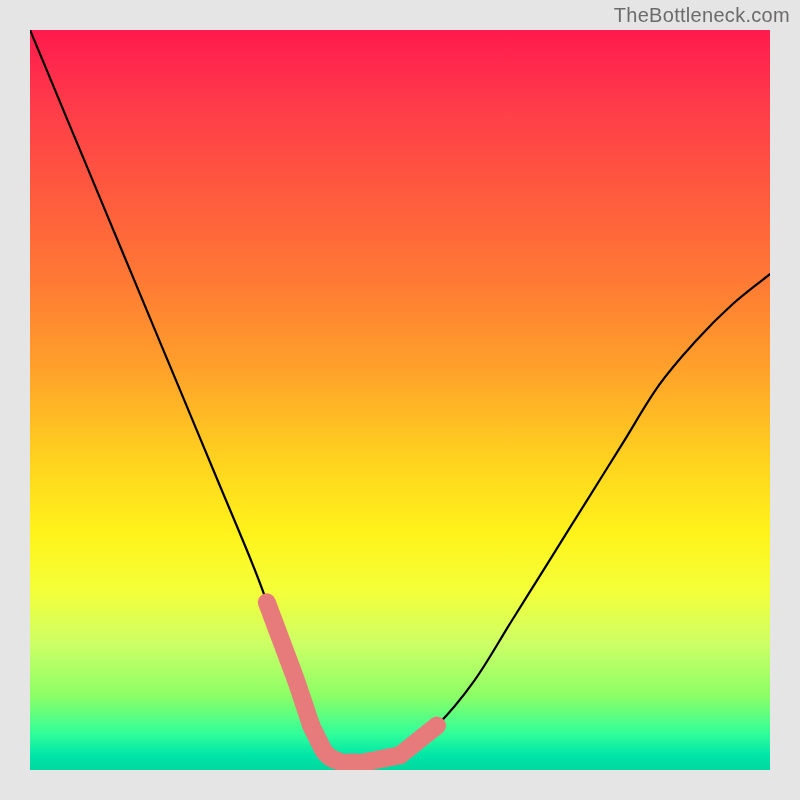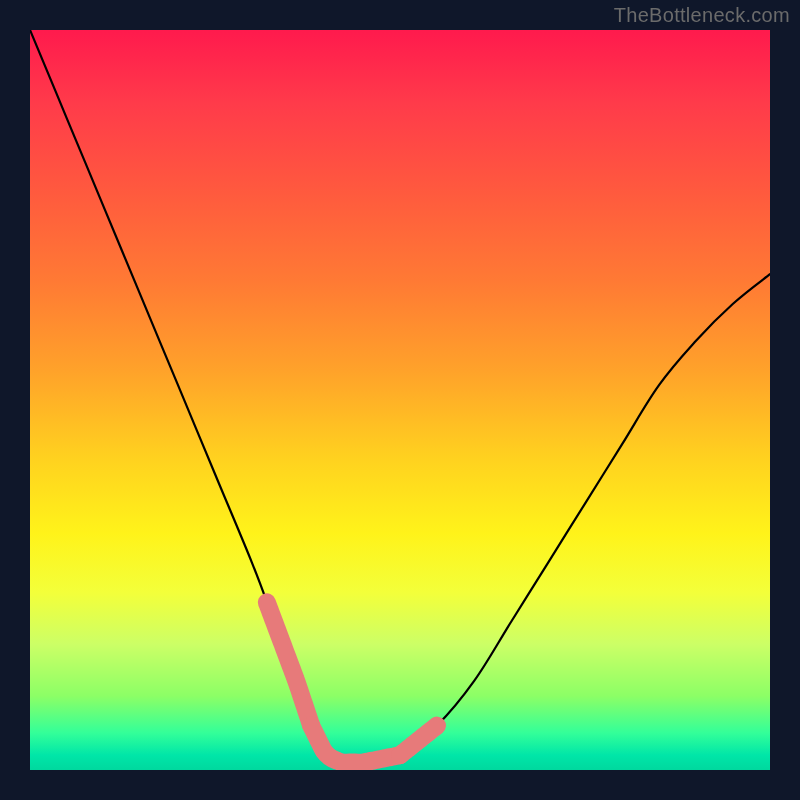--- a/index.html
+++ b/index.html
@@ -7,21 +7,21 @@
     padding: 0;
     width: 800px;
     height: 800px;
     overflow: hidden;
     background: #000;
     font-family: Arial, Helvetica, sans-serif;
   }
   .frame {
     position: absolute;
     inset: 0;
-    background: #0f172a;
+    background: #e5e5e5;
   }
   .plot-area {
     position: absolute;
     left: 30px;
     top: 30px;
     width: 740px;
     height: 740px;
     overflow: hidden;
   }
   .gradient-bg {

